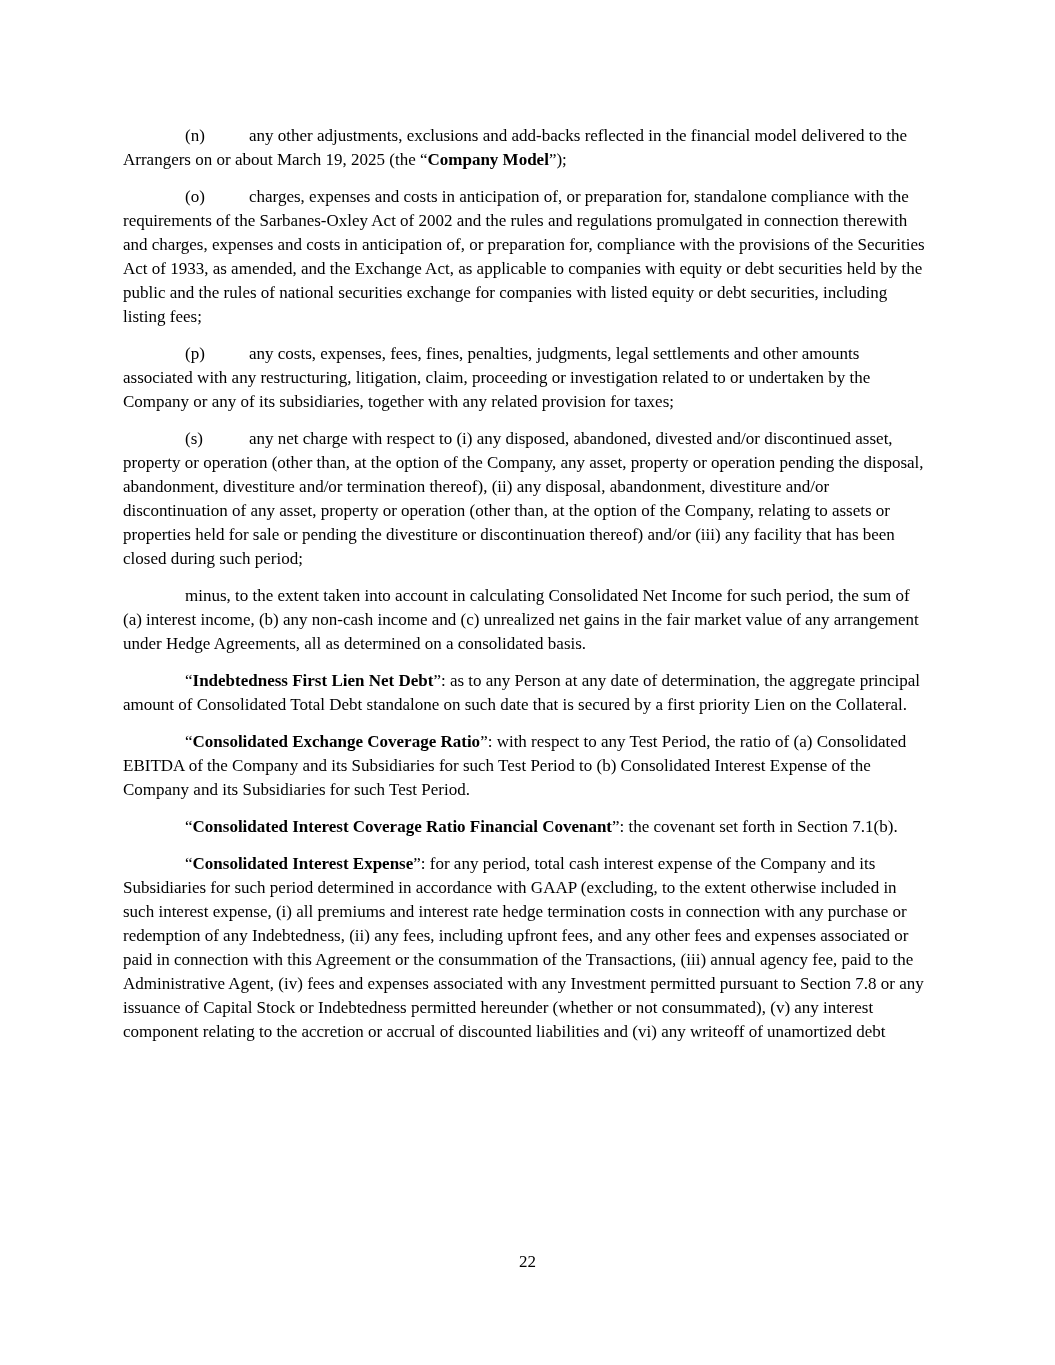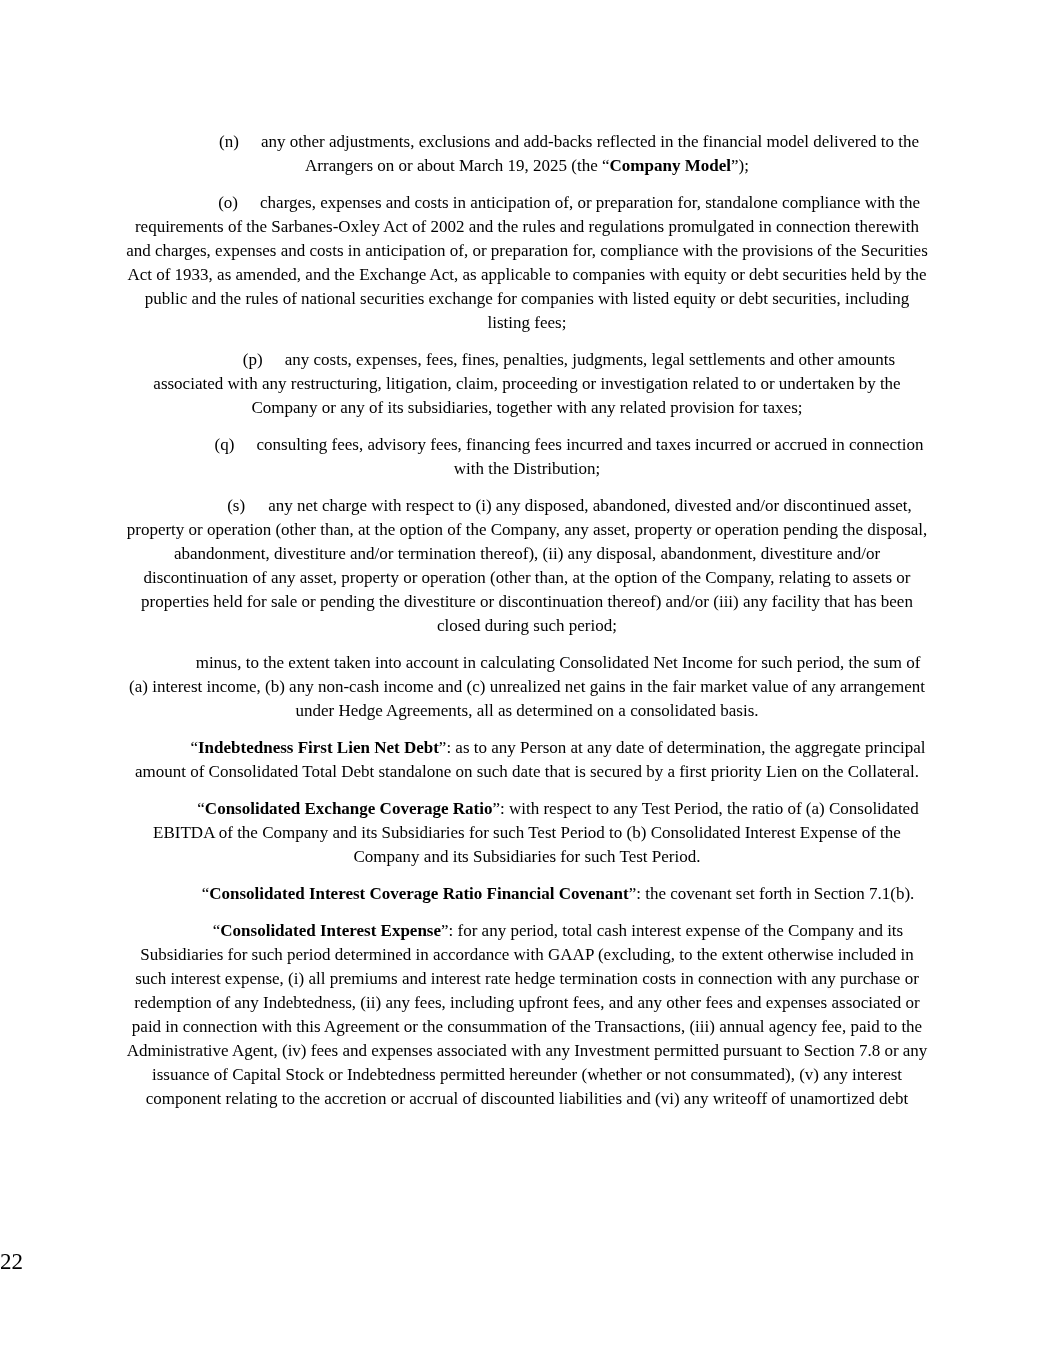--- a/index.html
+++ b/index.html
@@ -18,50 +18,49 @@
     color: #000000;
     overflow: hidden;
   }
   .content {
     position: absolute;
     left: 123px;
     top: 120px;
     width: 808px;
   }
   .para {
-    margin: 10px 0 13px 0;
+    margin: 4px 0 13px 0;
     text-indent: 62px;
-    text-align: center;
+    text-align: left;
   }
   .para .label {
     display: inline-block;
     width: 64px;
     text-indent: 0;
   }
   .bold {
     font-weight: bold;
   }
   .page-number {
     position: absolute;
     top: 1250px;
     left: 0;
     width: 100%;
-    text-align: left;
-    font-size: 23px;
+    text-align: center;
+    font-size: 17px;
   }
 </style>
 </head>
 <body>
 
 <div class="page">
   <div class="content" id="document-body">
       <p class="para"><span class="label">(n)</span><span>any other adjustments, exclusions and add-backs reflected in the financial model delivered to the Arrangers on or about March 19, 2025 (the “</span><span class="bold">Company Model</span><span>”);</span></p>
       <p class="para"><span class="label">(o)</span><span>charges, expenses and costs in anticipation of, or preparation for, standalone compliance with the requirements of the Sarbanes-Oxley Act of 2002 and the rules and regulations promulgated in connection therewith and charges, expenses and costs in anticipation of, or preparation for, compliance with the provisions of the Securities Act of 1933, as amended, and the Exchange Act, as applicable to companies with equity or debt securities held by the public and the rules of national securities exchange for companies with listed equity or debt securities, including listing fees;</span></p>
       <p class="para"><span class="label">(p)</span><span>any costs, expenses, fees, fines, penalties, judgments, legal settlements and other amounts associated with any restructuring, litigation, claim, proceeding or investigation related to or undertaken by the Company or any of its subsidiaries, together with any related provision for taxes;</span></p>
-      <p class="para"><span class="label">(q)</span><span>consulting fees, advisory fees, financing fees incurred and taxes incurred or accrued in connection with the Distribution;</span></p>
       <p class="para"><span class="label">(s)</span><span>any net charge with respect to (i) any disposed, abandoned, divested and/or discontinued asset, property or operation (other than, at the option of the Company, any asset, property or operation pending the disposal, abandonment, divestiture and/or termination thereof), (ii) any disposal, abandonment, divestiture and/or discontinuation of any asset, property or operation (other than, at the option of the Company, relating to assets or properties held for sale or pending the divestiture or discontinuation thereof) and/or (iii) any facility that has been closed during such period;</span></p>
       <p class="para"><span>minus, to the extent taken into account in calculating Consolidated Net Income for such period, the sum of (a) interest income, (b) any non-cash income and (c) unrealized net gains in the fair market value of any arrangement under Hedge Agreements, all as determined on a consolidated basis.</span></p>
       <p class="para"><span>“</span><span class="bold">Indebtedness First Lien Net Debt</span><span>”: as to any Person at any date of determination, the aggregate principal amount of Consolidated Total Debt standalone on such date that is secured by a first priority Lien on the Collateral.</span></p>
       <p class="para"><span>“</span><span class="bold">Consolidated Exchange Coverage Ratio</span><span>”: with respect to any Test Period, the ratio of (a) Consolidated EBITDA of the Company and its Subsidiaries for such Test Period to (b) Consolidated Interest Expense of the Company and its Subsidiaries for such Test Period.</span></p>
       <p class="para"><span>“</span><span class="bold">Consolidated Interest Coverage Ratio Financial Covenant</span><span>”: the covenant set forth in Section 7.1(b).</span></p>
       <p class="para"><span>“</span><span class="bold">Consolidated Interest Expense</span><span>”: for any period, total cash interest expense of the Company and its Subsidiaries for such period determined in accordance with GAAP (excluding, to the extent otherwise included in such interest expense, (i) all premiums and interest rate hedge termination costs in connection with any purchase or redemption of any Indebtedness, (ii) any fees, including upfront fees, and any other fees and expenses associated or paid in connection with this Agreement or the consummation of the Transactions, (iii) annual agency fee, paid to the Administrative Agent, (iv) fees and expenses associated with any Investment permitted pursuant to Section 7.8 or any issuance of Capital Stock or Indebtedness permitted hereunder (whether or not consummated), (v) any interest component relating to the accretion or accrual of discounted liabilities and (vi) any writeoff of unamortized debt</span></p>
     </div>
   <div class="page-number">22</div>
 </div>
 

